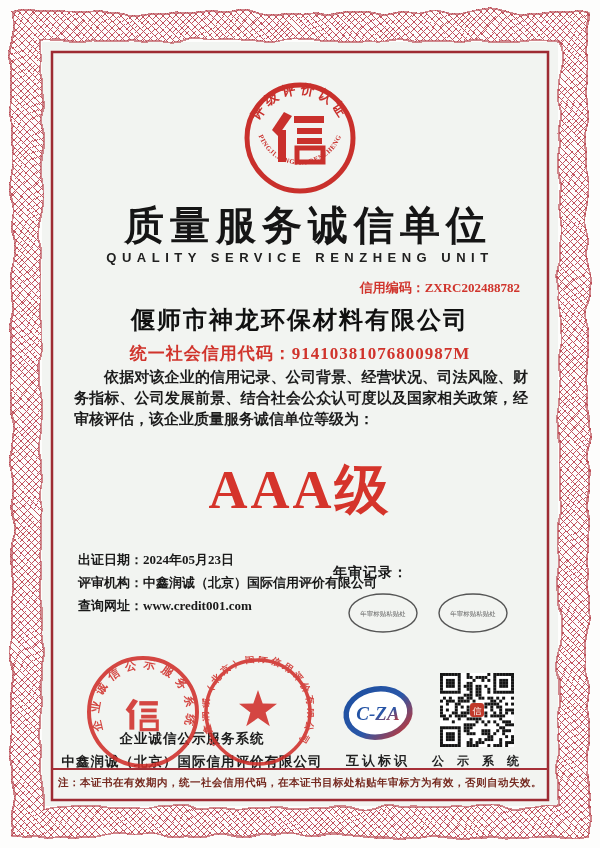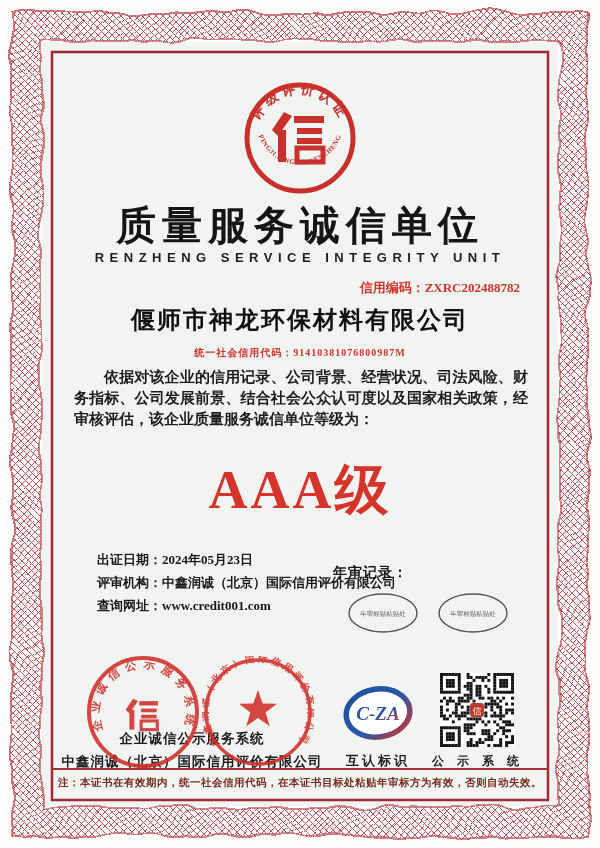--- a/index.html
+++ b/index.html
@@ -7,21 +7,21 @@
   .page{position:relative;width:600px;height:848px;background:#fdfdfc;overflow:hidden;}
   .content-bg{position:absolute;left:42px;top:42px;right:42px;bottom:42px;background:#f2f4f1;}
   .border-svg{position:absolute;left:0;top:0;}
   .content{position:absolute;left:52px;top:52px;width:496px;height:748px;}
   .abs{position:absolute;}
   .ctr{width:100%;text-align:center;}
   .title{font-size:40px;font-weight:900;color:#151515;letter-spacing:6px;font-family:"Liberation Serif",serif;}
   .subtitle{font-size:13px;font-weight:bold;color:#202020;letter-spacing:5.5px;font-family:"Liberation Sans","DejaVu Sans",sans-serif;}
   .credit{font-size:13px;font-weight:bold;color:#d0342c;}
   .company{font-size:24px;font-weight:900;color:#101010;letter-spacing:2px;}
-  .uscc{font-size:10px;font-weight:bold;color:#d0342c;letter-spacing:1px;}
+  .uscc{font-size:17px;font-weight:bold;color:#d0342c;letter-spacing:1px;}
   .para{font-size:15px;font-weight:700;color:#1c1c1c;line-height:21px;text-align:justify;text-indent:2em;}
   .grade{font-size:54px;font-weight:900;color:#d5342b;letter-spacing:3px;}
   .detail-row{height:23px;line-height:23px;font-size:13px;font-weight:bold;color:#191919;}
   .annual{font-size:14px;font-weight:bold;color:#191919;letter-spacing:1px;text-align:right;}
   .orgline{font-size:13.5px;font-weight:bold;color:#1d1d1d;letter-spacing:1px;}
   .mutual{font-size:13px;font-weight:bold;color:#222;letter-spacing:3px;}
   .qrlabel{font-size:12px;font-weight:bold;color:#222;letter-spacing:5px;}
   .divider{border-top:2px solid #a63038;}
   .note{font-size:10.5px;font-weight:bold;color:#75291f;letter-spacing:0.5px;}
   svg text{font-family:"Liberation Serif","DejaVu Serif",serif;}
@@ -69,45 +69,45 @@
       <g fill="#c9302c">
         <polygon points="44,34 52,38 38,58 32,52"></polygon>
         <rect x="38" y="52" width="8" height="32"></rect>
         <rect x="54" y="38" width="30" height="7"></rect>
         <rect x="57" y="50" width="25" height="6"></rect>
         <rect x="57" y="60" width="25" height="6"></rect>
         <rect x="57" y="70" width="26" height="14" fill="none" stroke="#c9302c" stroke-width="5"></rect>
       </g>
     </svg>
 
-    <div class="abs ctr" style="top:146px;">
+    <div class="abs ctr" style="top:146px;padding-left:8px;">
       <span class="title">质量服务诚信单位</span>
     </div>
     <div class="abs ctr" style="top:196px;">
-      <span class="subtitle">RENZHENG SERVICE INTEGRITY UNIT</span>
+      <span class="subtitle">QUALITY SERVICE RENZHENG UNIT</span>
     </div>
 
     <div class="abs credit" style="top:227px;right:28px;">
       <span>信用编码：</span><span>ZXRC202488782</span>
     </div>
 
     <div class="abs ctr" style="top:252px;">
       <span class="company">偃师市神龙环保材料有限公司</span>
     </div>
     <div class="abs ctr" style="top:290px;">
       <span class="uscc">统一社会信用代码：</span><span class="uscc">91410381076800987M</span>
     </div>
 
     <div class="abs para" style="top:315px;left:22px;right:20px;">依据对该企业的信用记录、公司背景、经营状况、司法风险、财务指标、公司发展前景、结合社会公众认可度以及国家相关政策，经审核评估，该企业质量服务诚信单位等级为：</div>
 
     <div class="abs ctr" style="top:402px;">
       <span class="grade">AAA级</span>
     </div>
 
-    <div class="abs" style="top:496px;left:26px;margin-left:19px;">
+    <div class="abs" style="top:496px;left:26px;">
       <div class="detail-row"><span>出证日期：</span><span>2024年05月23日</span></div>
       <div class="detail-row"><span>评审机构：</span><span>中鑫润诚（北京）国际信用评价有限公司</span></div>
       <div class="detail-row"><span>查询网址：</span><span>www.credit001.com</span></div>
     </div>
 
     <div class="abs annual" style="top:512px;left:281px;">年审记录：</div>
 
     <svg class="abs" style="left:290px;top:538px;" width="180" height="46">
       <ellipse cx="41" cy="23" rx="34" ry="19" fill="none" stroke="#555" stroke-width="1.4"></ellipse>
       <ellipse cx="131" cy="23" rx="34" ry="19" fill="none" stroke="#555" stroke-width="1.4"></ellipse>

